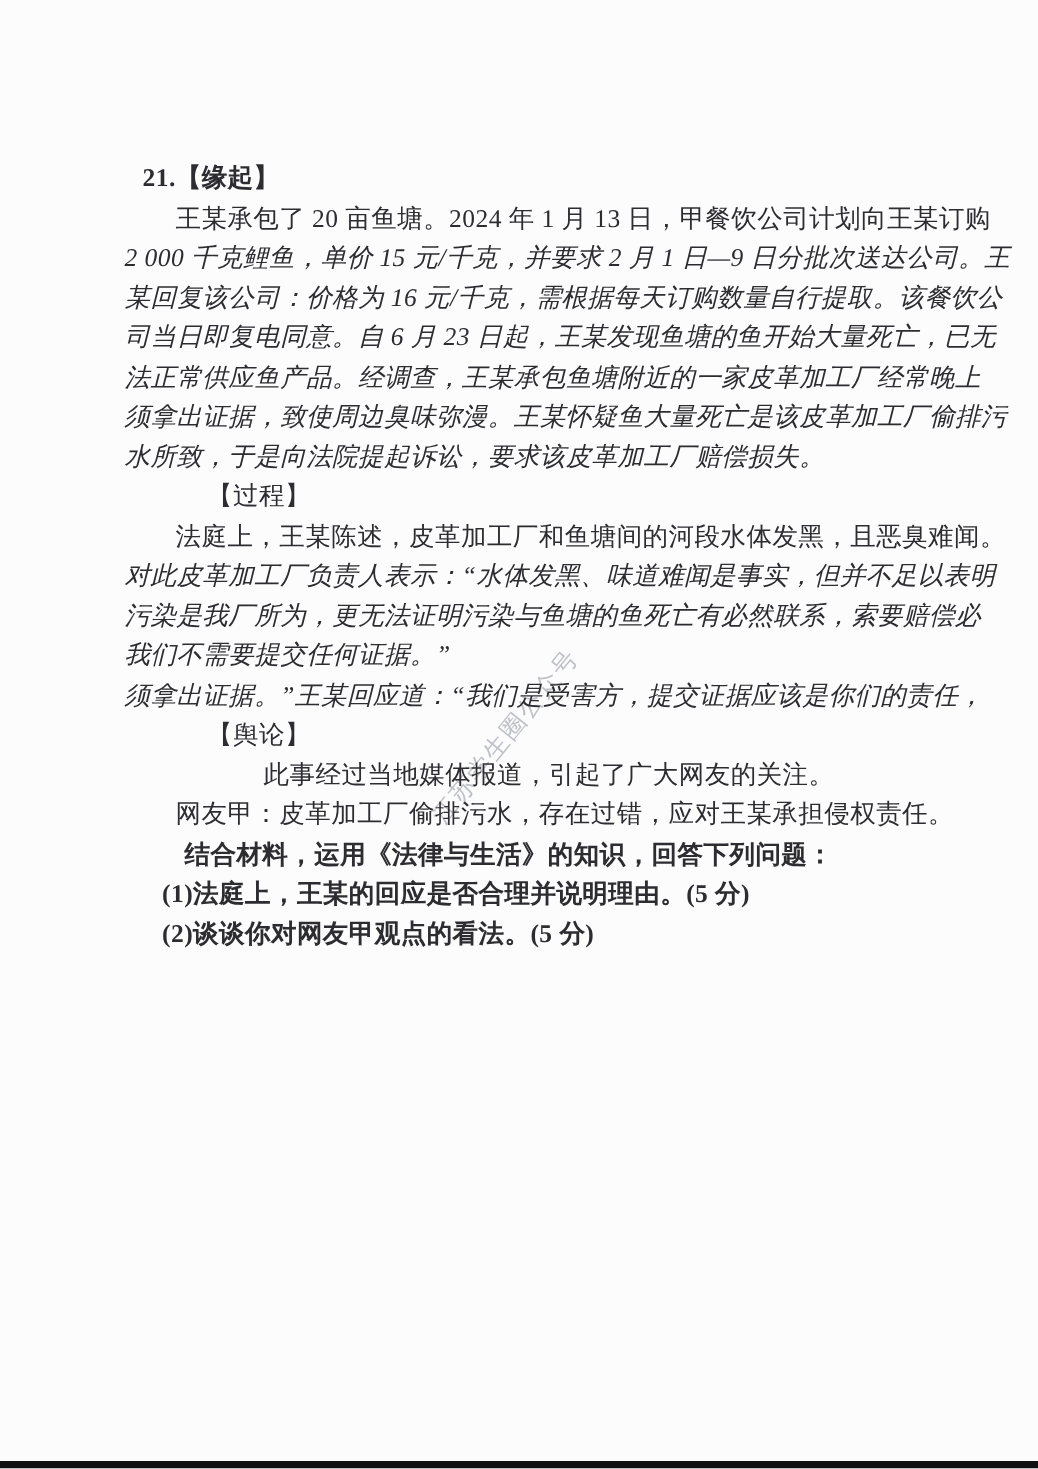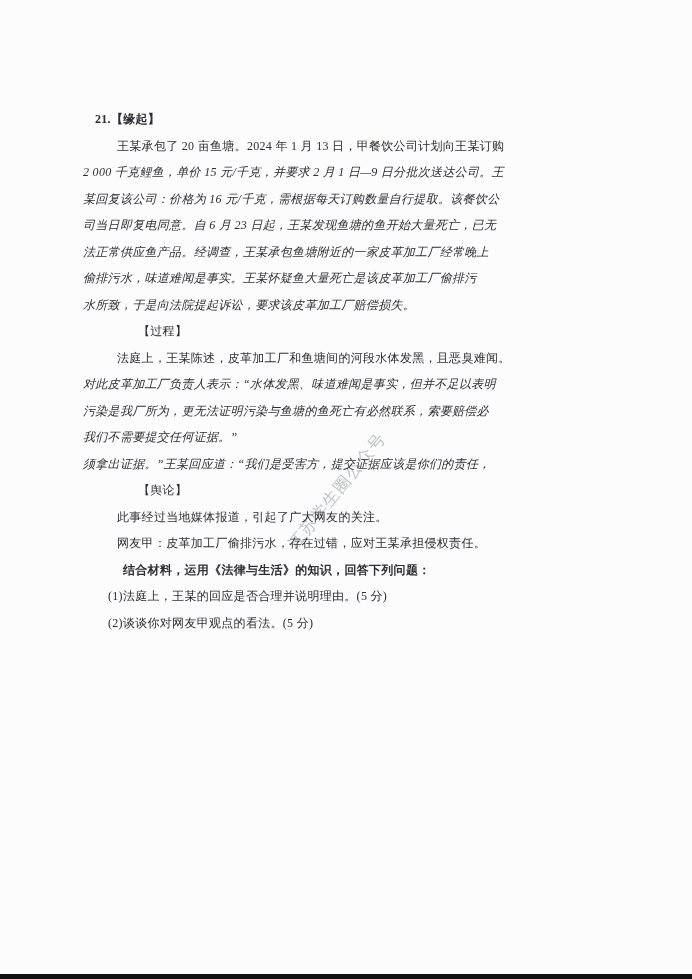--- a/index.html
+++ b/index.html
@@ -17,30 +17,30 @@
   }
   .content{
     position:absolute;
     left:83px;top:106px;
     width:532px;
     color:#2c2c31;
   }
   .line{
     height:26.5px;
     line-height:26.5px;
-    font-size:12px;
+    font-size:17px;
     letter-spacing:0.3px;
     white-space:nowrap;
   }
   .l-qhead{padding-left:12px;font-weight:600;}
-  .l-indent{padding-left:34px;}
+  .l-indent{padding-left:34px;text-align:center;}
   .l-flush{padding-left:0;font-style:italic;}
   .l-section{padding-left:55px;font-weight:400;}
   .l-ask{padding-left:40px;font-weight:bold;}
-  .l-q{padding-left:25px;}
+  .l-q{padding-left:25px;font-weight:bold;}
   .watermark{
     position:absolute;
     left:292px;top:536px;
     transform:rotate(-51deg);
     transform-origin:0 50%;
     font-size:16.5px;
     letter-spacing:1.5px;
     color:rgba(138,143,153,0.55);
     white-space:nowrap;
     pointer-events:none;
@@ -59,21 +59,21 @@
 
   <div class="watermark">江苏学生圈公众号</div>
 
   <div class="content">
     <div class="line l-qhead">21.【缘起】</div>
     <div class="line l-indent">王某承包了 20 亩鱼塘。2024 年 1 月 13 日，甲餐饮公司计划向王某订购</div>
     <div class="line l-flush">2 000 千克鲤鱼，单价 15 元/千克，并要求 2 月 1 日—9 日分批次送达公司。王</div>
     <div class="line l-flush">某回复该公司：价格为 16 元/千克，需根据每天订购数量自行提取。该餐饮公</div>
     <div class="line l-flush">司当日即复电同意。自 6 月 23 日起，王某发现鱼塘的鱼开始大量死亡，已无</div>
     <div class="line l-flush">法正常供应鱼产品。经调查，王某承包鱼塘附近的一家皮革加工厂经常晚上</div>
-    <div class="line l-flush">偷排污水，味道难闻是事实。王某怀疑鱼大量死亡是该皮革加工厂偷排污</div>
+    <div class="line l-flush">须拿出证据，致使周边臭味弥漫。王某怀疑鱼大量死亡是该皮革加工厂偷排污</div>
     <div class="line l-flush">水所致，于是向法院提起诉讼，要求该皮革加工厂赔偿损失。</div>
     <div class="line l-section">【过程】</div>
     <div class="line l-indent">法庭上，王某陈述，皮革加工厂和鱼塘间的河段水体发黑，且恶臭难闻。</div>
     <div class="line l-flush">对此皮革加工厂负责人表示：“水体发黑、味道难闻是事实，但并不足以表明</div>
     <div class="line l-flush">污染是我厂所为，更无法证明污染与鱼塘的鱼死亡有必然联系，索要赔偿必</div>
     <div class="line l-flush">我们不需要提交任何证据。”</div>
     <div class="line l-flush">须拿出证据。”王某回应道：“我们是受害方，提交证据应该是你们的责任，</div>
     <div class="line l-section">【舆论】</div>
     <div class="line l-indent">此事经过当地媒体报道，引起了广大网友的关注。</div>
     <div class="line l-indent">网友甲：皮革加工厂偷排污水，存在过错，应对王某承担侵权责任。</div>

